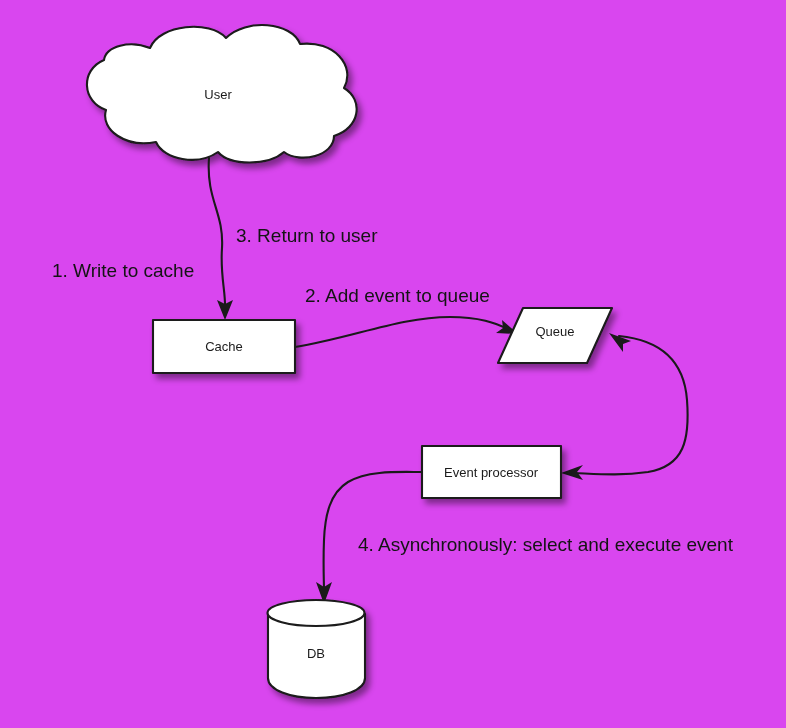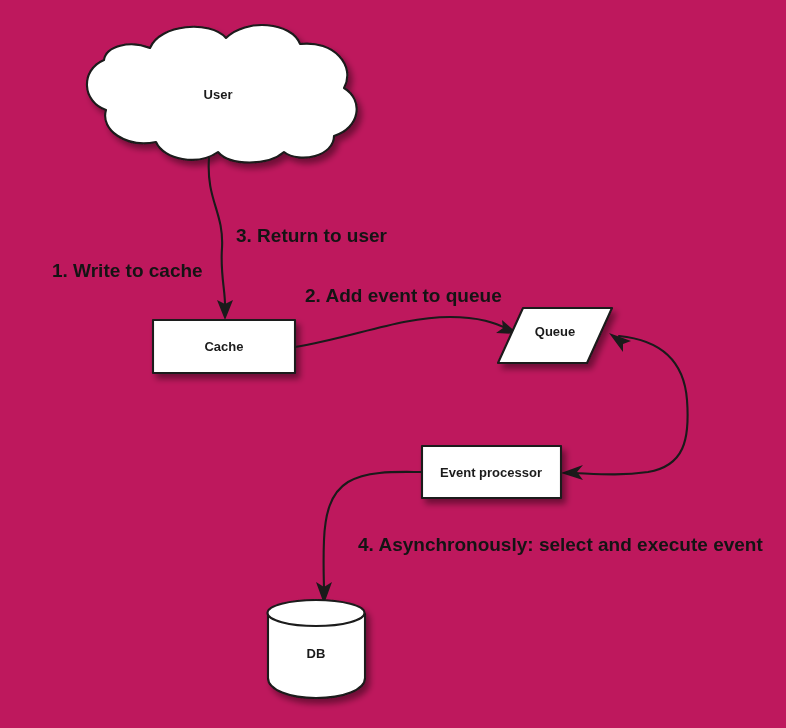--- a/index.html
+++ b/index.html
@@ -8,23 +8,22 @@
     background: #ffffff;
   }
   body {
     font-family: "Liberation Sans", sans-serif;
     -webkit-font-smoothing: antialiased;
   }
   #diagram-root {
     position: relative;
     width: 786px;
     height: 728px;
-    background: #be185d;
+    background: #d946ef;
     overflow: hidden;
-    font-weight: bold;
   }
   #diagram-svg {
     position: absolute;
     left: 0;
     top: 0;
     width: 786px;
     height: 728px;
   }
   .node-label {
     font-family: "Liberation Sans", sans-serif;

